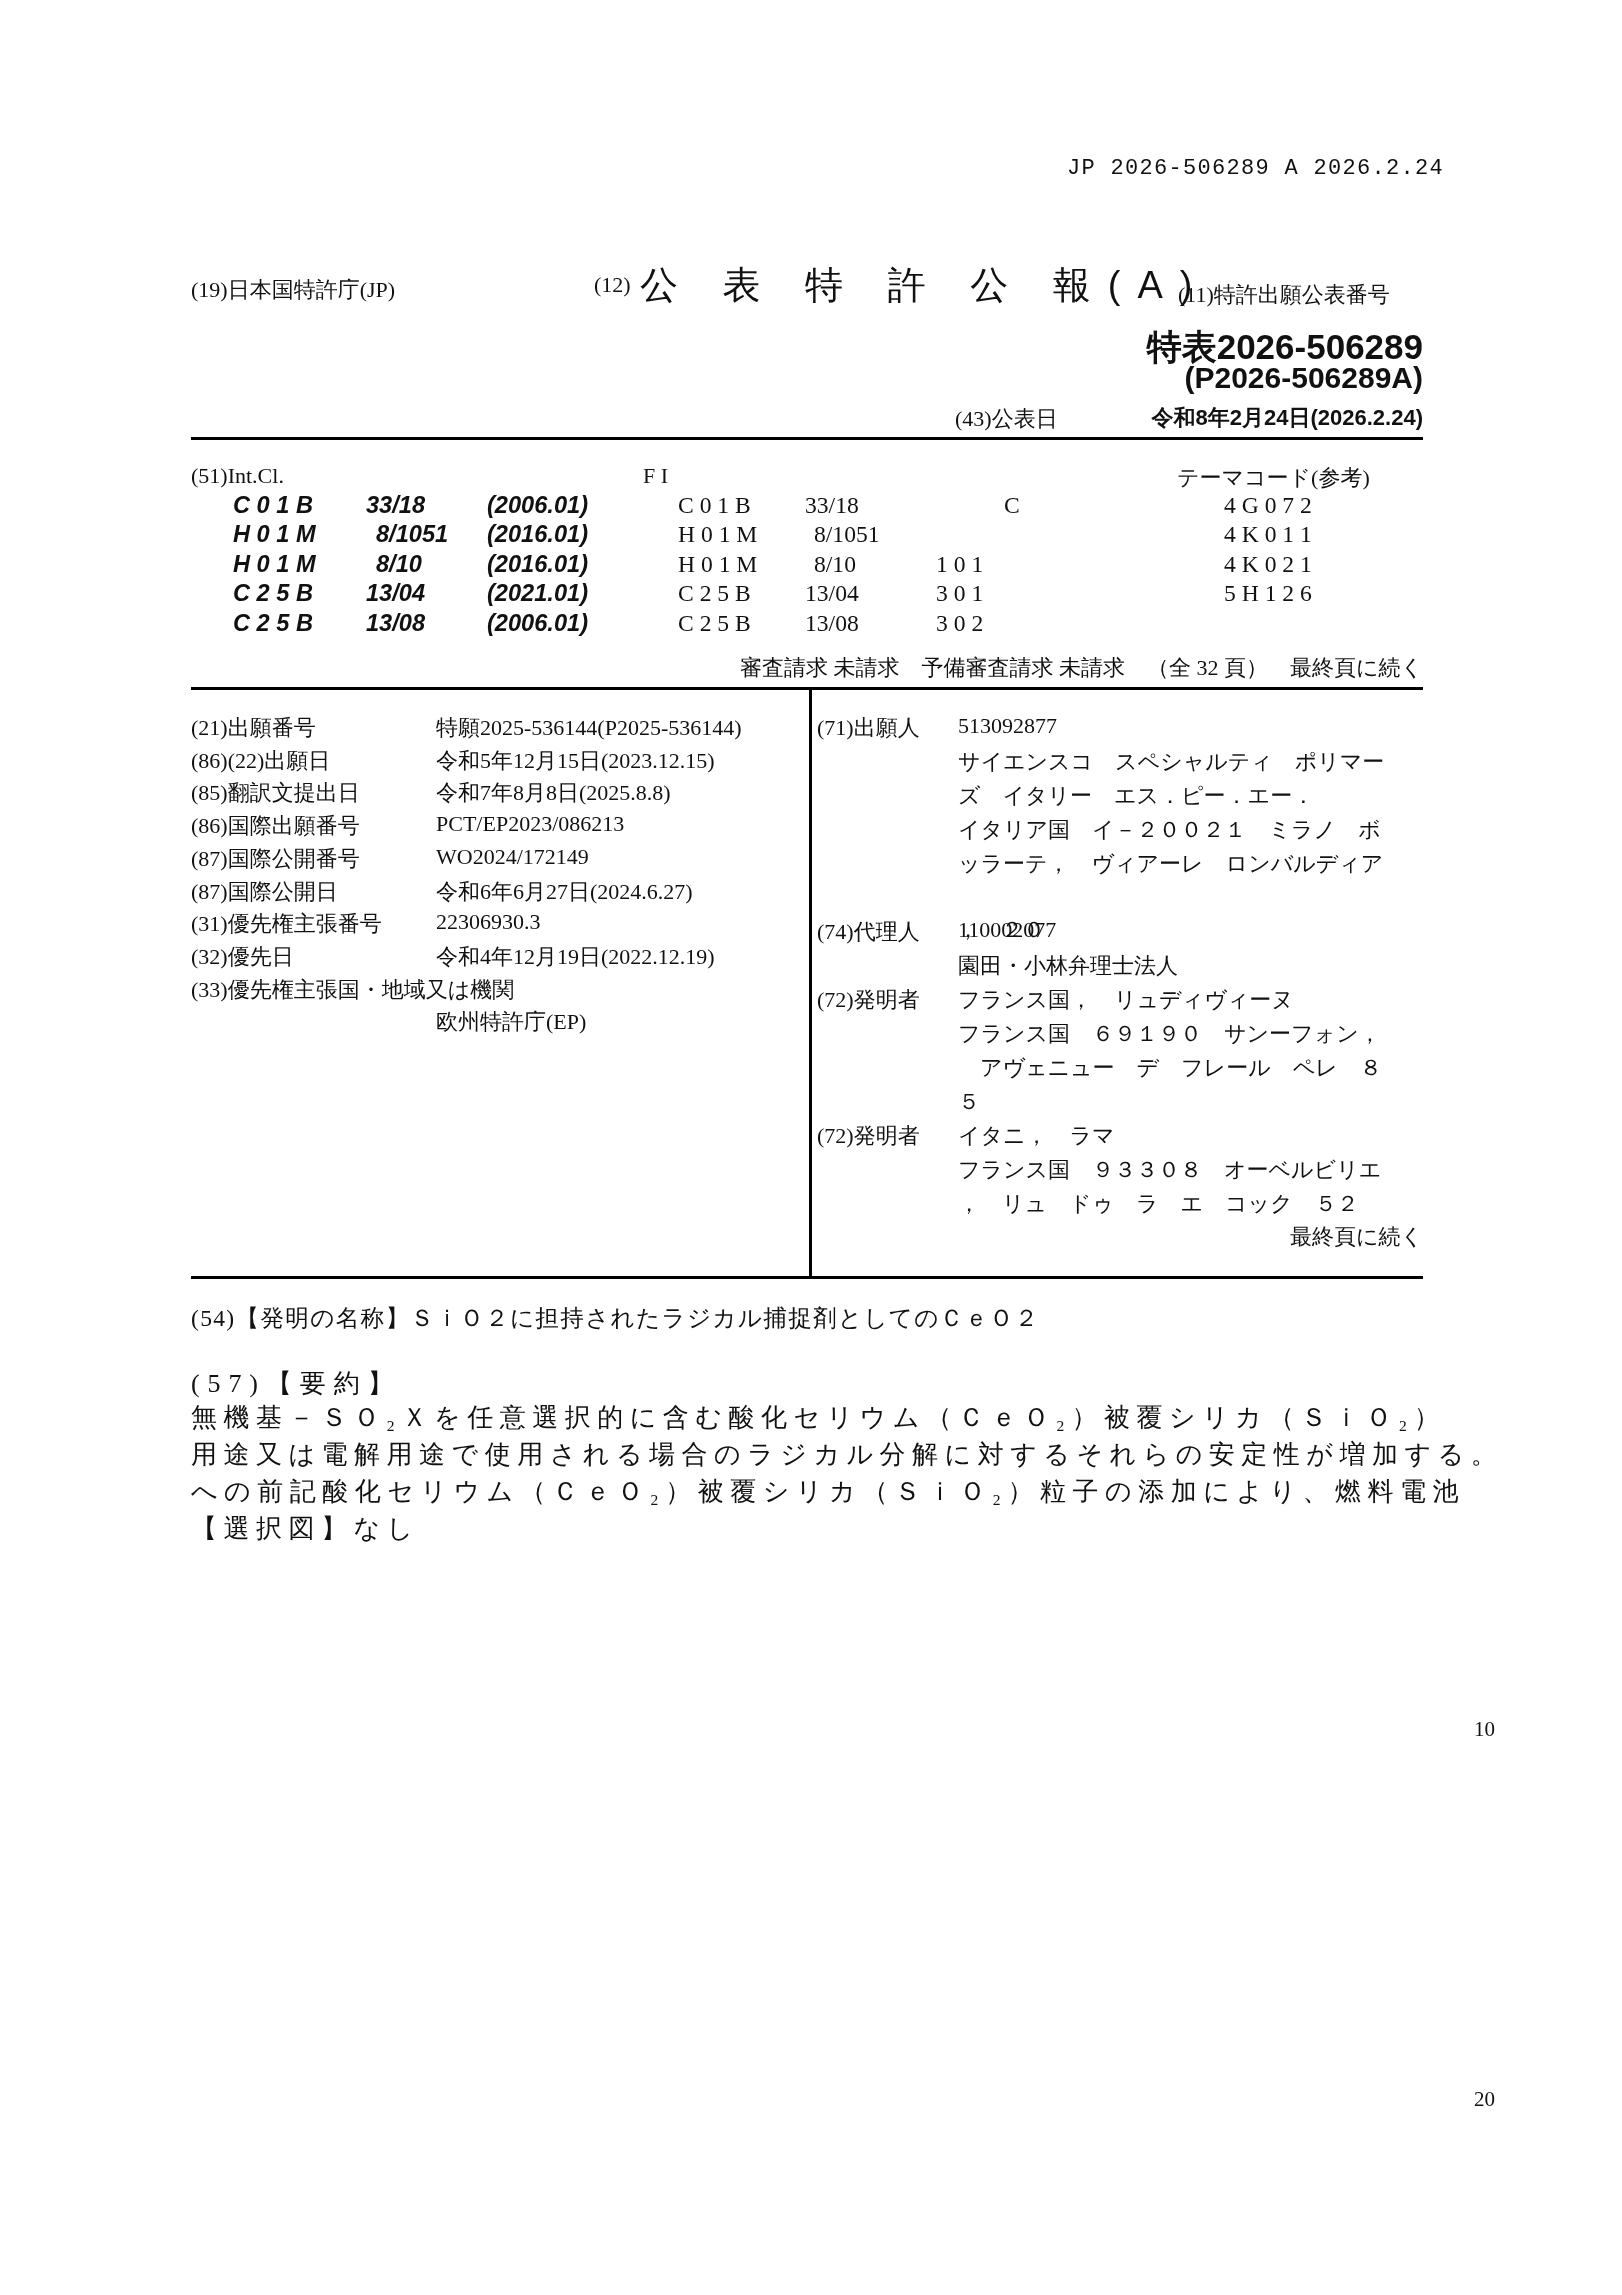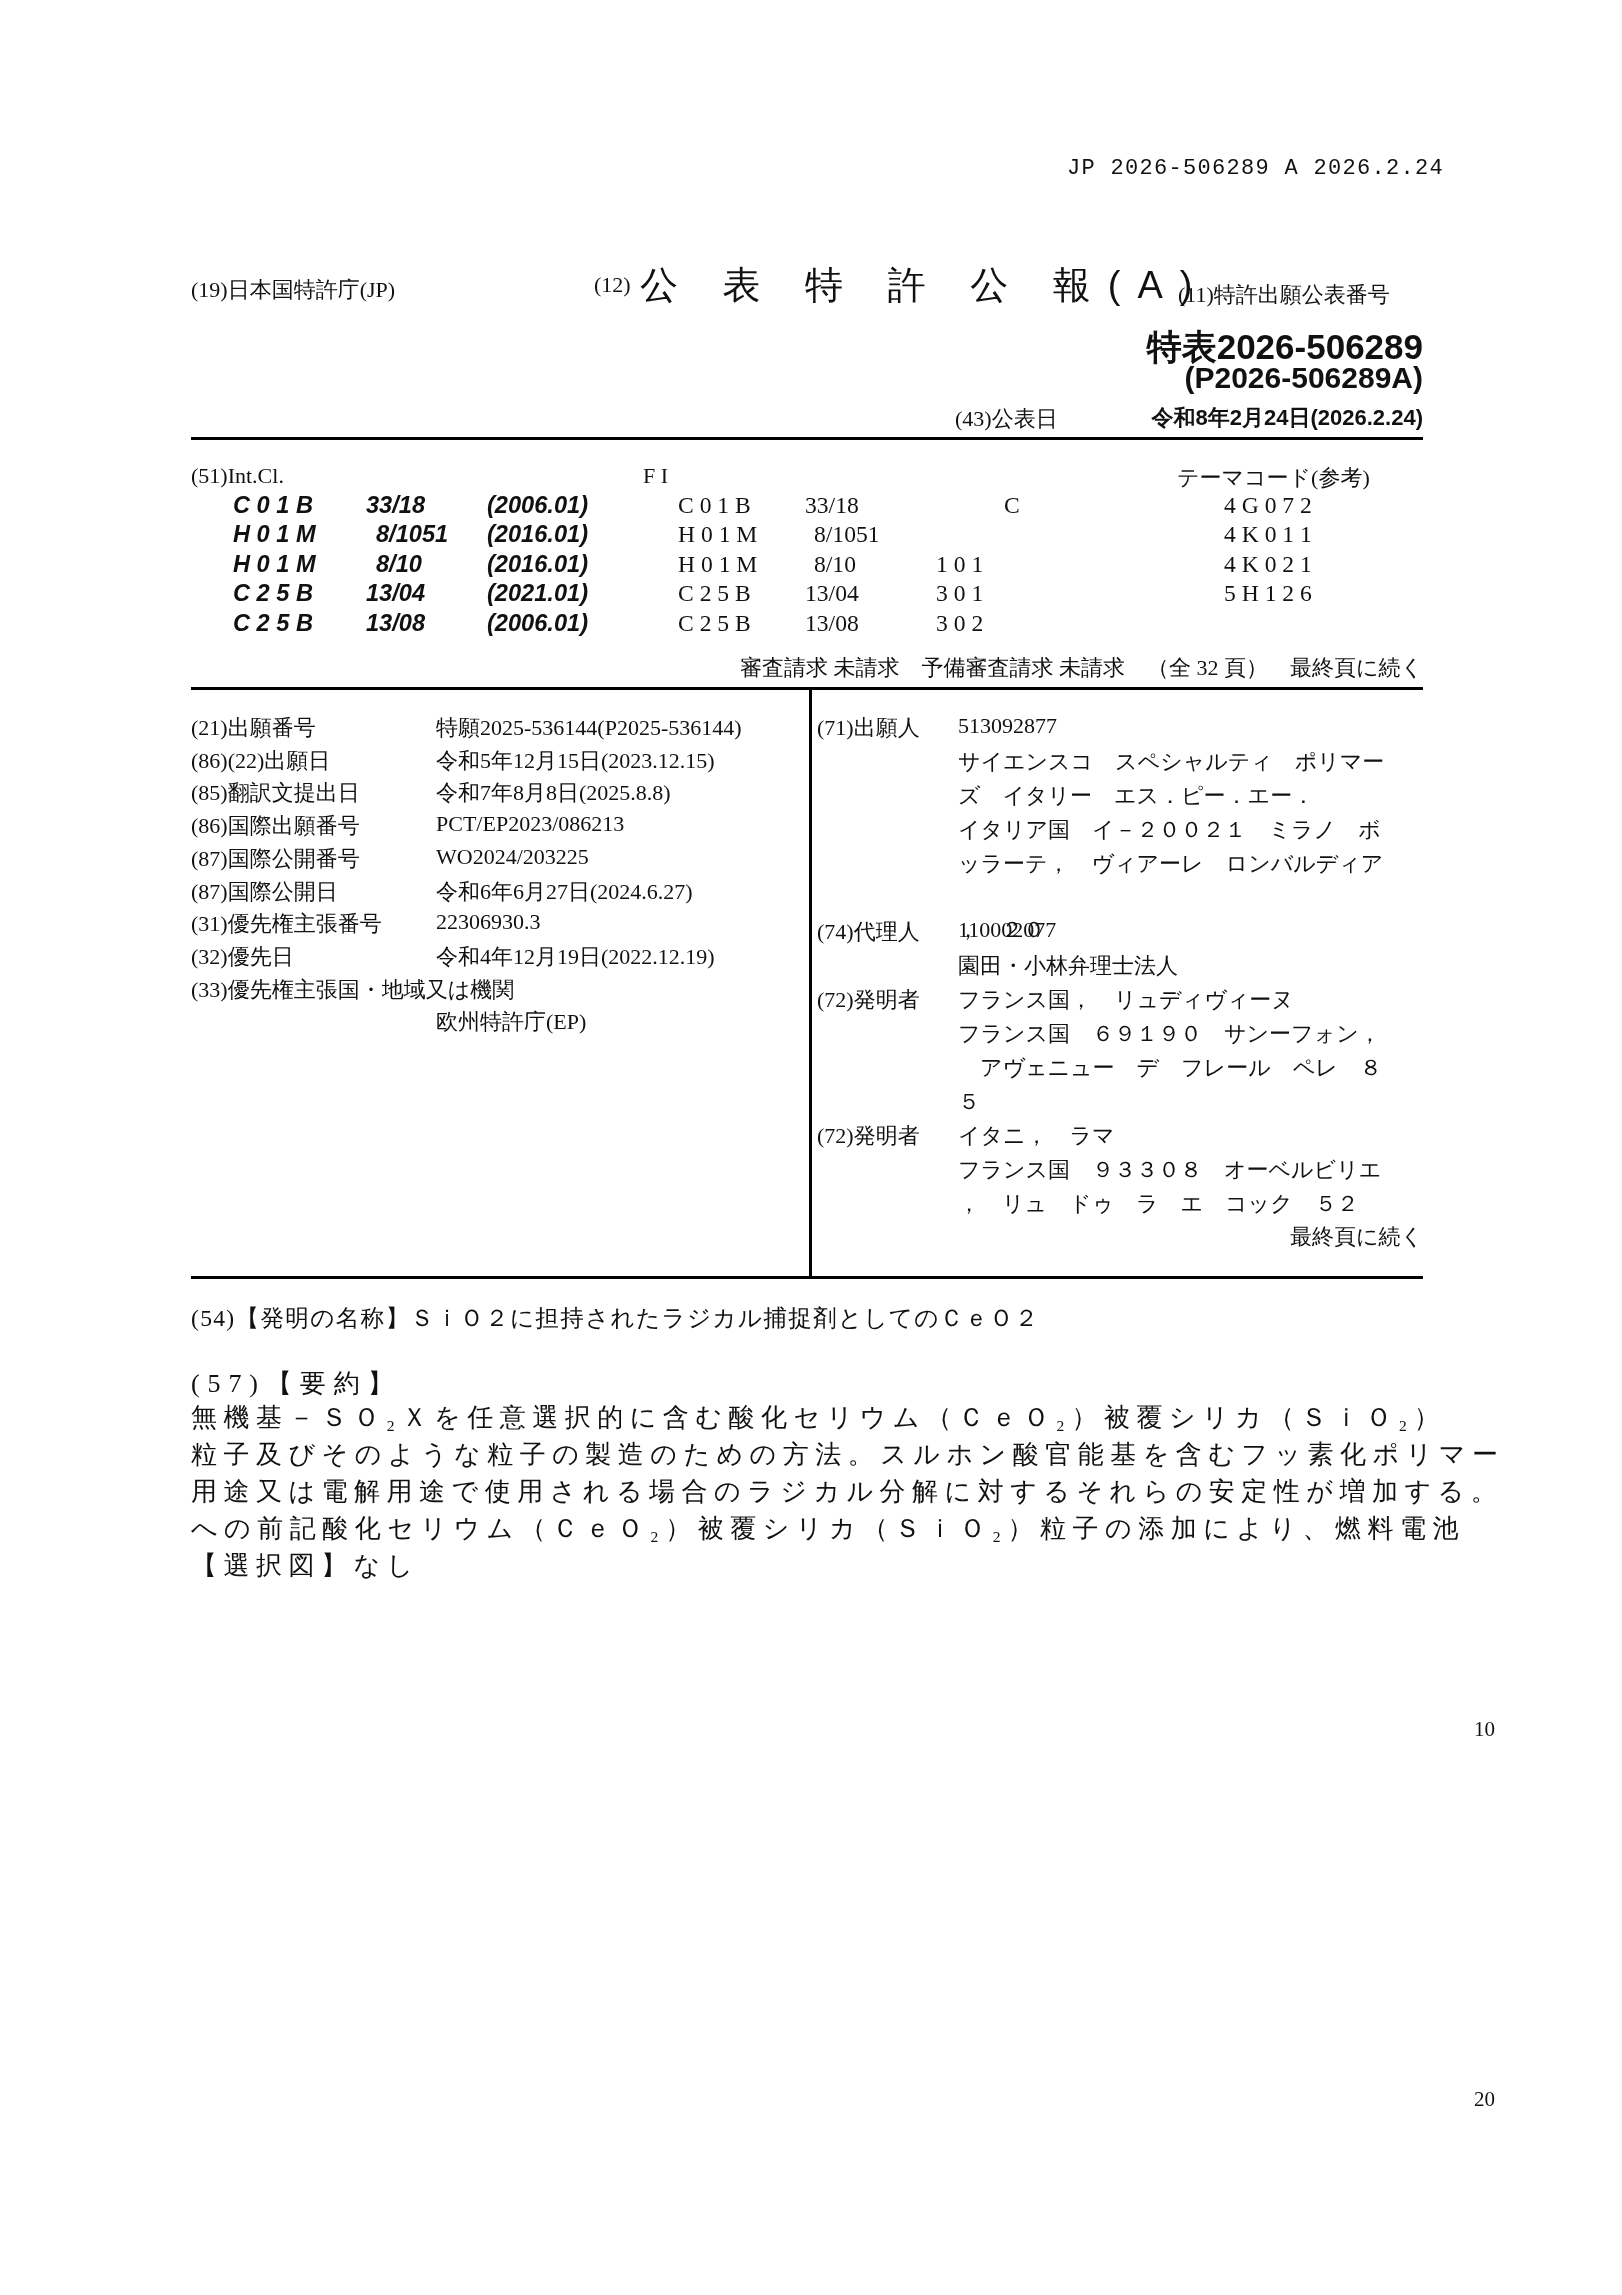--- a/index.html
+++ b/index.html
@@ -93,21 +93,21 @@
 <div class="abs serif label" style="right:200px; top:653px;">審査請求 未請求　予備審査請求 未請求　（全 32 頁）　最終頁に続く</div>
 
 <div class="hr" style="left:191px; top:687px; width:1232px; height:3.3px;"></div>
 <div class="hr" style="left:809px; top:687px; width:2.6px; height:589px;"></div>
 
 <div class="biblio serif" style="left:191px; top:713px; width:615px; height:366px;">
   <div class="row" style="top:0px;"><span>(21)出願番号</span><span style="position:absolute; left:245px;">特願2025-536144(P2025-536144)</span></div>
   <div class="row" style="top:33px;text-align:center;"><span>(86)(22)出願日</span><span style="position:absolute; left:245px;">令和5年12月15日(2023.12.15)</span></div>
   <div class="row" style="top:65px;"><span>(85)翻訳文提出日</span><span style="position:absolute; left:245px;">令和7年8月8日(2025.8.8)</span></div>
   <div class="row" style="top:98px;"><span>(86)国際出願番号</span><span style="position:absolute; left:245px;">PCT/EP2023/086213</span></div>
-  <div class="row" style="top:131px;"><span>(87)国際公開番号</span><span style="position:absolute; left:245px;">WO2024/203225</span></div>
+  <div class="row" style="top:131px;"><span>(87)国際公開番号</span><span style="position:absolute; left:245px;">WO2024/172149</span></div>
   <div class="row" style="top:164px;"><span>(87)国際公開日</span><span style="position:absolute; left:245px;">令和6年6月27日(2024.6.27)</span></div>
   <div class="row" style="top:196px;"><span>(31)優先権主張番号</span><span style="position:absolute; left:245px;">22306930.3</span></div>
   <div class="row" style="top:229px;"><span>(32)優先日</span><span style="position:absolute; left:245px;">令和4年12月19日(2022.12.19)</span></div>
   <div class="row" style="top:262px;"><span>(33)優先権主張国・地域又は機関</span></div>
   <div class="row" style="top:294px;">
       <span style="position:absolute; left:245px;">欧州特許庁(EP)</span>
     </div>
 </div>
 
 <div class="biblio serif" style="left:817px; top:713px; width:609px; height:523px;">
@@ -151,21 +151,20 @@
 </div>
 <div class="abs serif label" style="right:200px; top:1222px;">最終頁に続く</div>
 
 <div class="hr" style="left:191px; top:1276px; width:1232px; height:3.3px;"></div>
 
 <div class="abs serif" style="left:191px; top:1302px; font-size:23.6px; letter-spacing:1.3px;">(54)【発明の名称】ＳｉＯ２に担持されたラジカル捕捉剤としてのＣｅＯ２</div>
 
 <div class="abs serif" style="left:191px; top:1366px; font-size:26px; letter-spacing:7.9px;">(57)【要約】</div>
 <div class="abstract serif" style="left:191px; top:1399px;">
   <p>無機基－ＳＯ₂Ｘを任意選択的に含む酸化セリウム（ＣｅＯ₂）被覆シリカ（ＳｉＯ₂）</p>
-  <p>粒子及びそのような粒子の製造のための方法。スルホン酸官能基を含むフッ素化ポリマー</p>
   <p>用途又は電解用途で使用される場合のラジカル分解に対するそれらの安定性が増加する。</p>
   <p>への前記酸化セリウム（ＣｅＯ₂）被覆シリカ（ＳｉＯ₂）粒子の添加により、燃料電池</p>
   <p>【選択図】なし</p>
 </div>
 
 <div class="marg serif" style="left:1474px; top:1717px;">10</div>
 <div class="marg serif" style="left:1474px; top:2087px;">20</div>
 
 
 </body></html>

